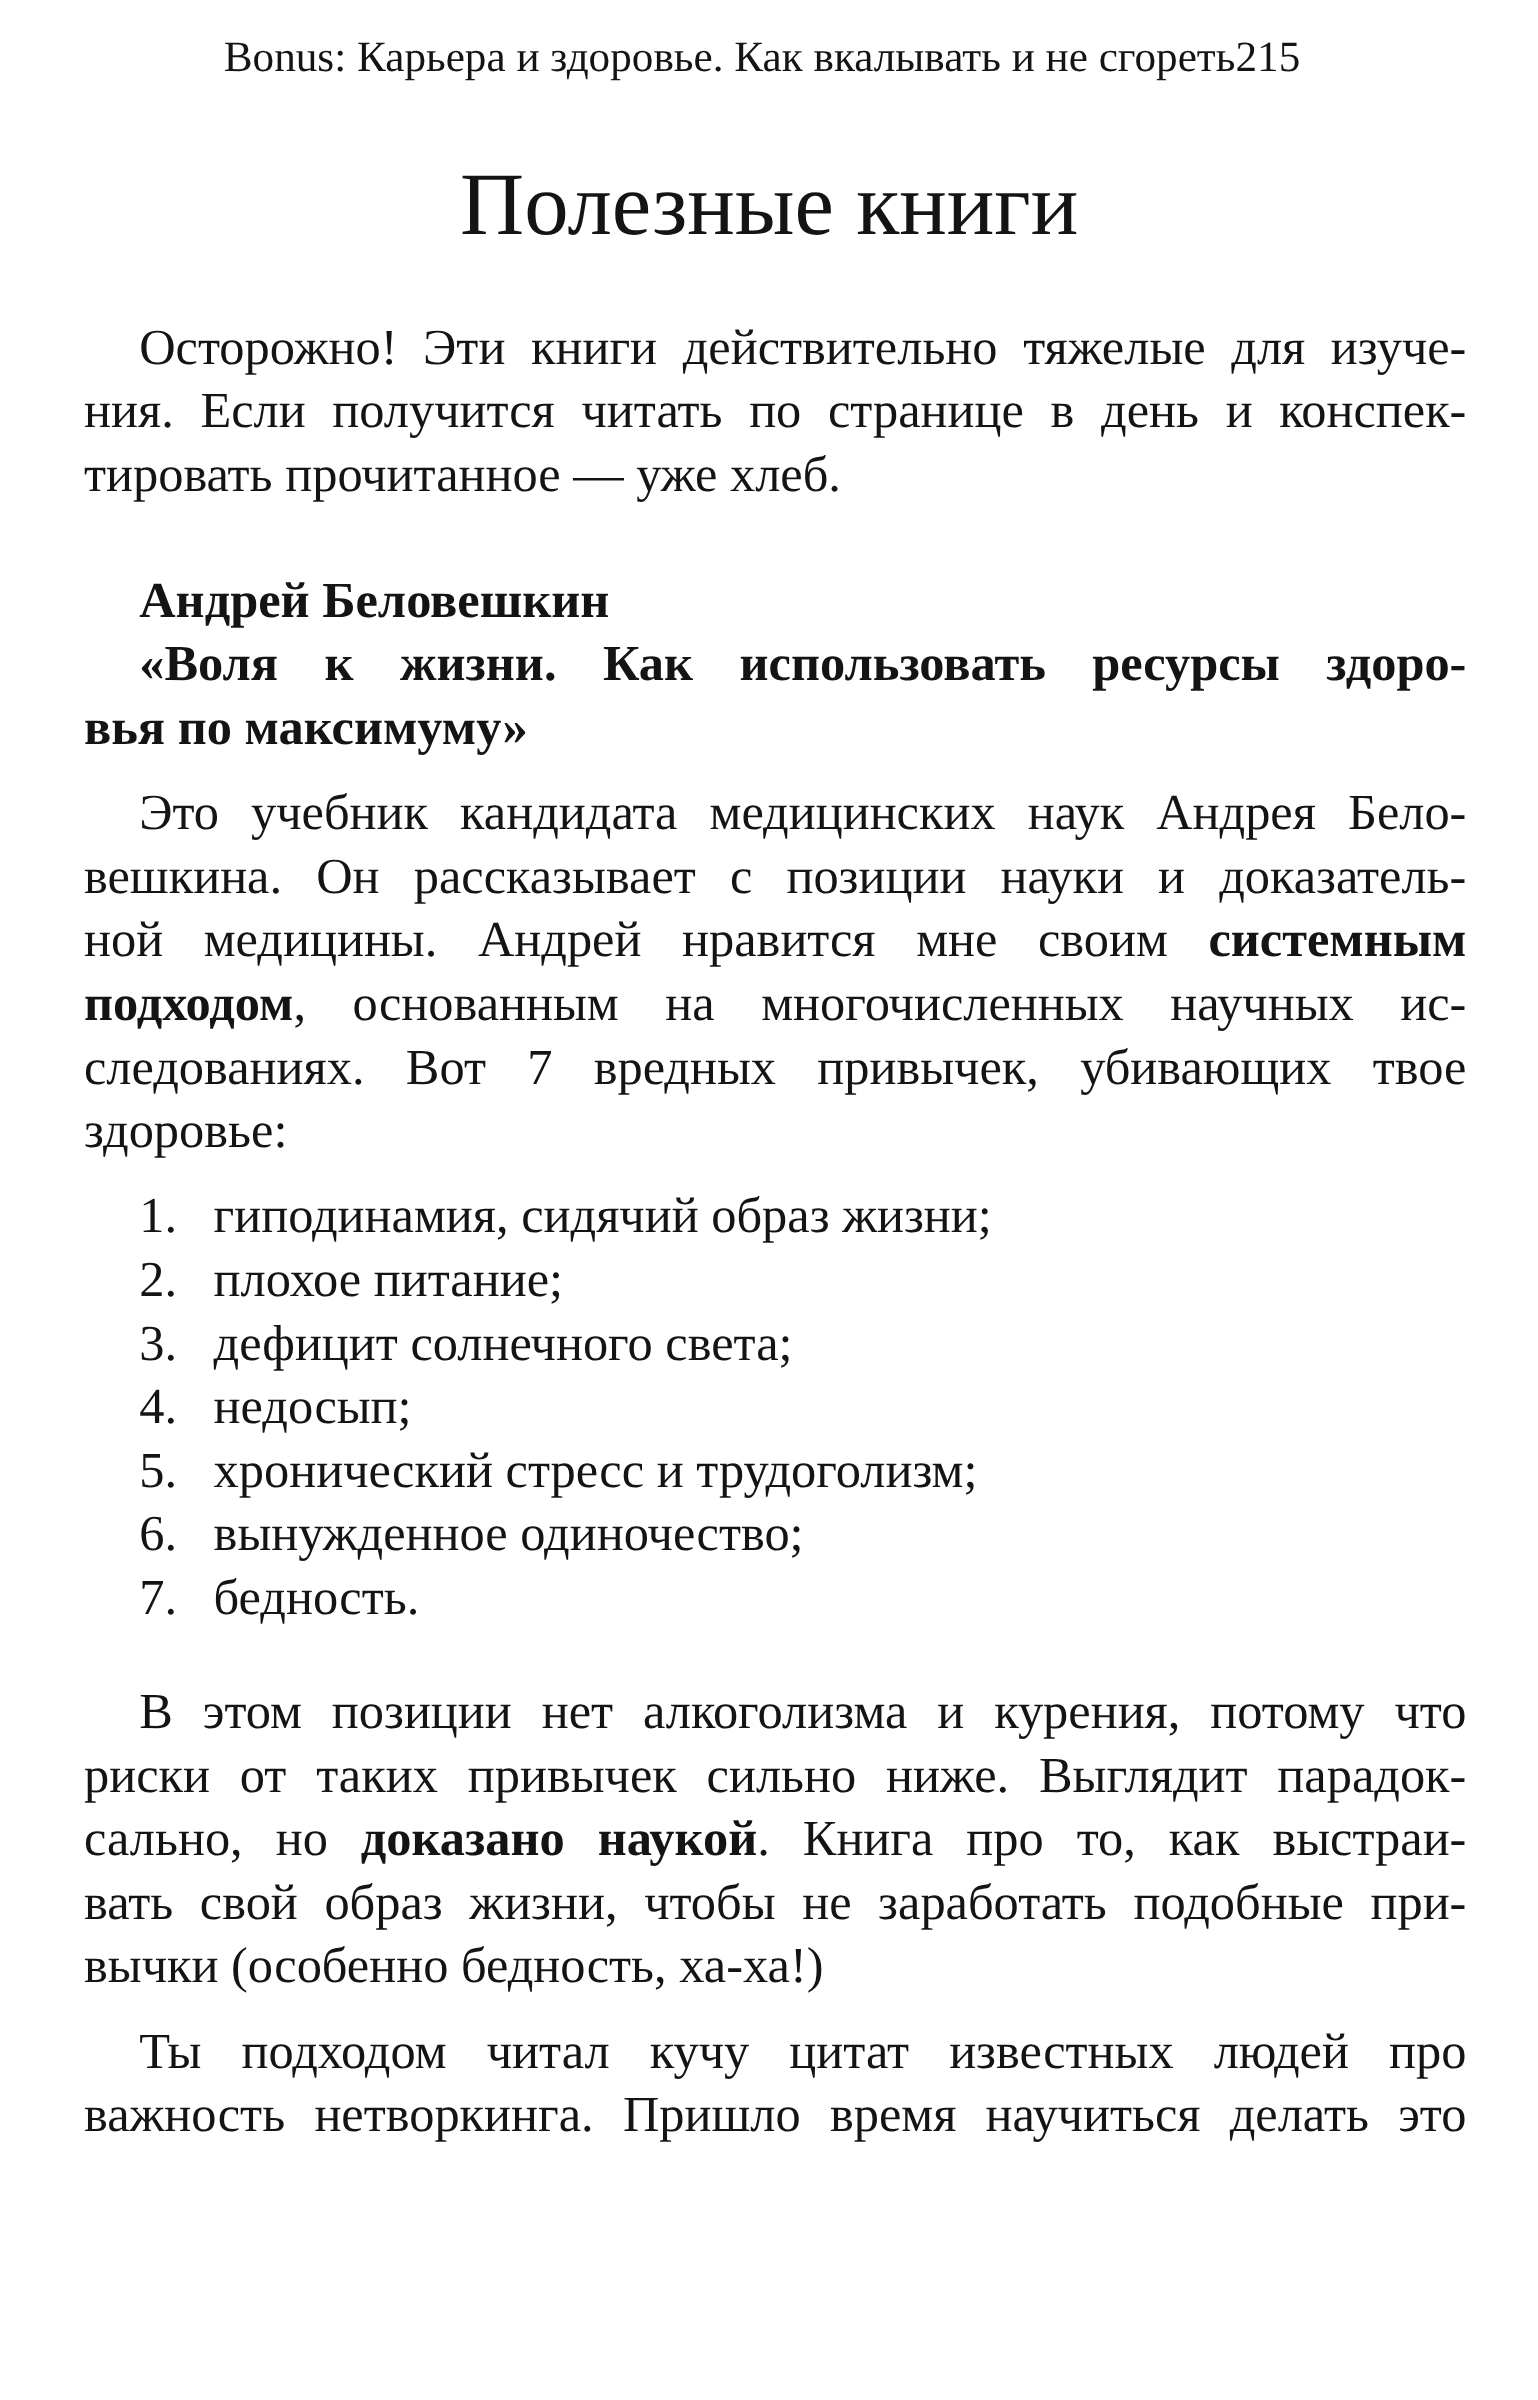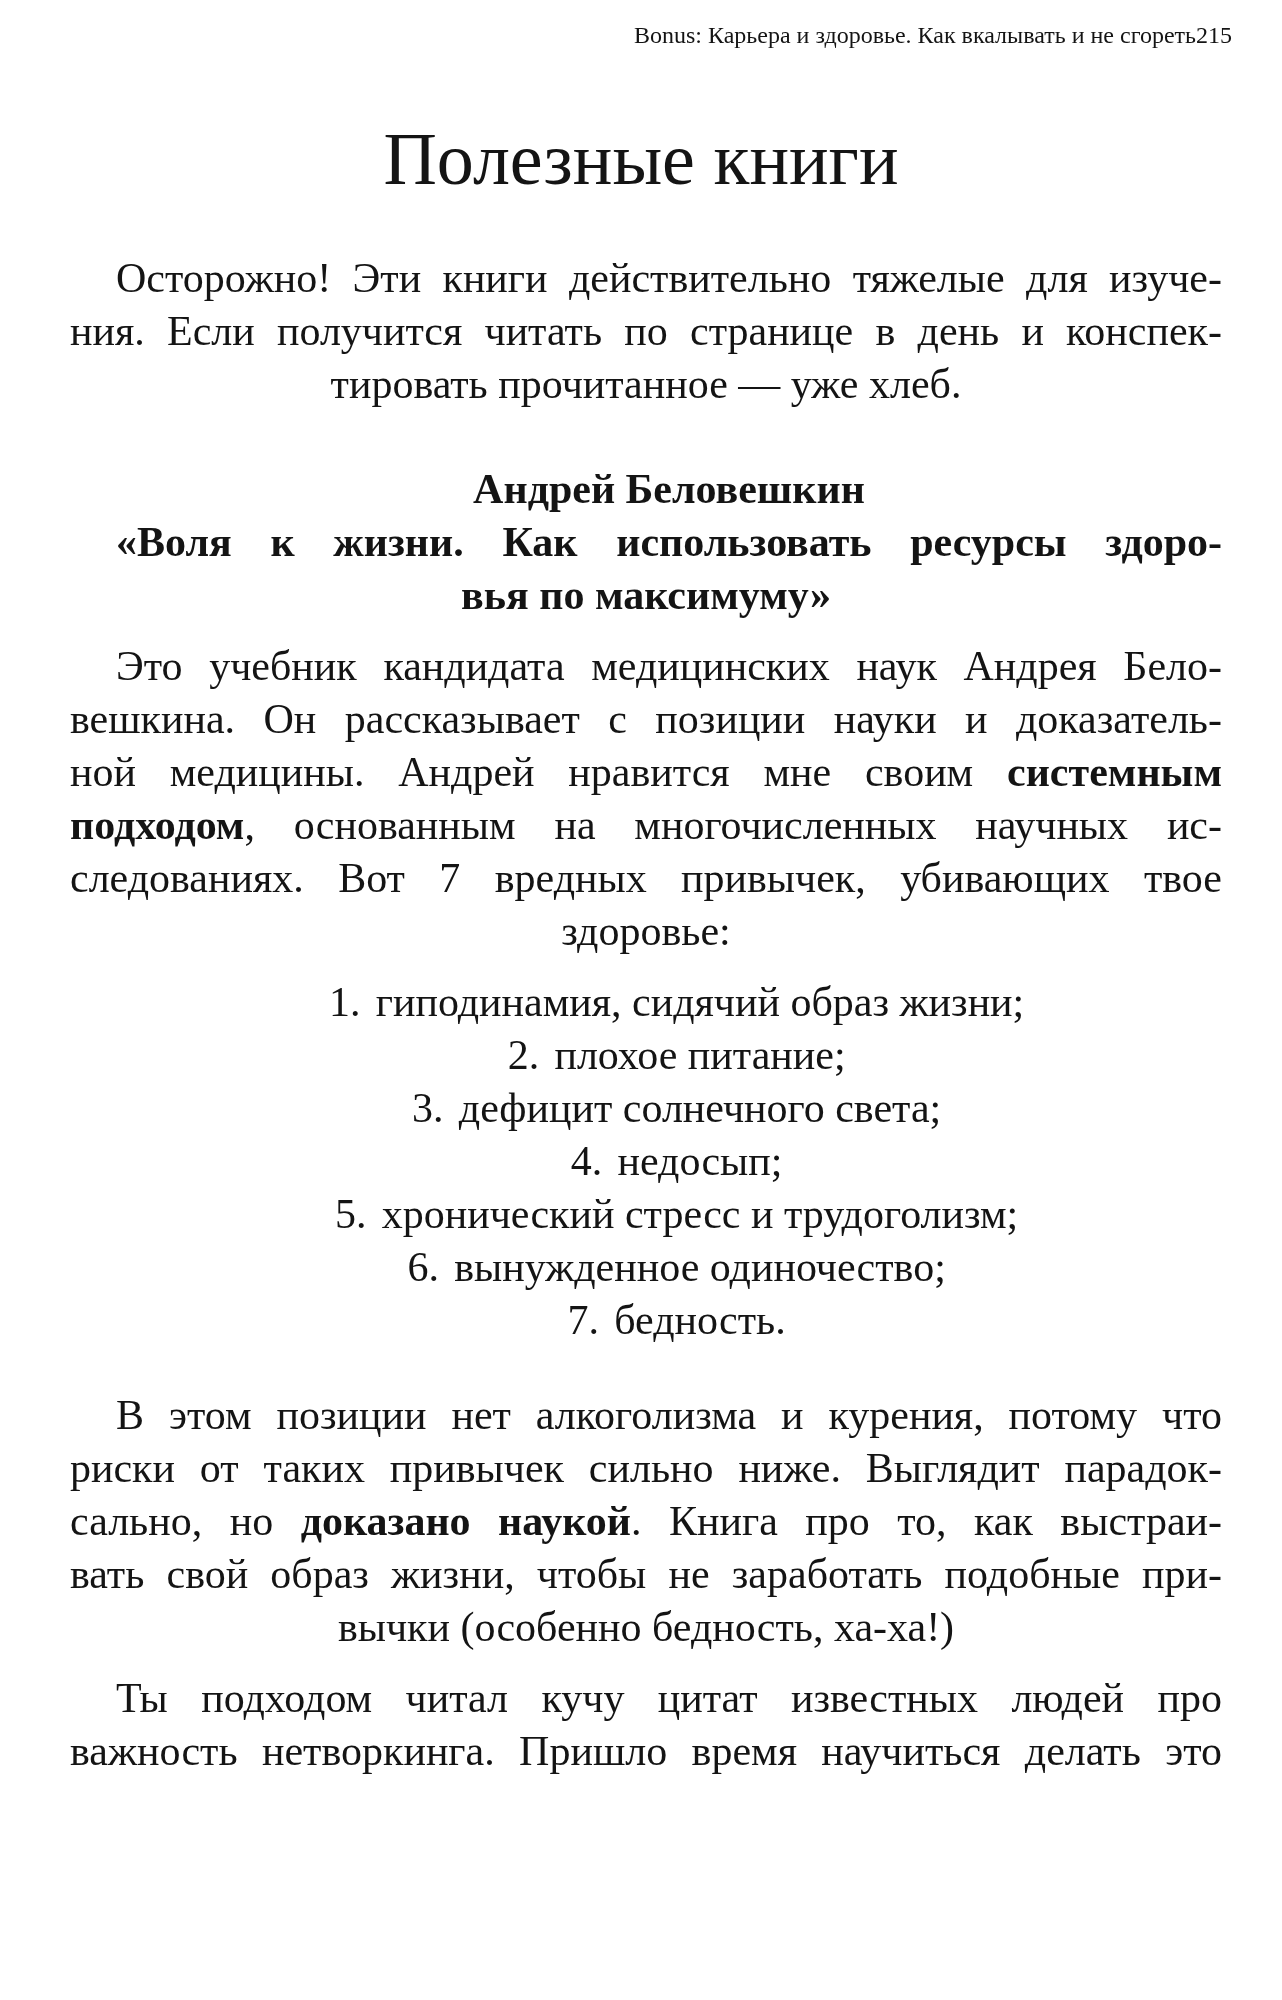--- a/index.html
+++ b/index.html
@@ -13,44 +13,44 @@
     height: 2000px;
     margin: 0 auto;
     background: #ffffff;
     color: #141414;
     font-family: "Liberation Serif", "DejaVu Serif", serif;
     overflow: hidden;
     box-sizing: border-box;
   }
   .running-header {
     display: flex;
-    justify-content: flex-end;
+    justify-content: center;
     align-items: baseline;
-    padding: 12px 50px 0 38px;
-    font-size: 24px;
+    padding: 24px 50px 0 38px;
+    font-size: 36px;
     line-height: 46px;
     white-space: nowrap;
   }
   .page-title {
     font-weight: normal;
     text-align: center;
     font-size: 74px;
     line-height: 82px;
     margin: 60px 0 0 0;
   }
   #text-body {
     margin-top: 52px;
     padding: 0 42px 0 52px;
     font-size: 42px;
     line-height: 53px;
   }
   .block { margin: 18px; }
   .block + .block-heading { margin-top: 52px; }
   .block-list + .block-paragraph { margin-top: 42px; }
-  .line { text-align: center; }
+  .line { text-align: left; }
   .line.just {
     text-align: justify;
     text-align-last: justify;
   }
   .line.ind { text-indent: 46px; }
   .bold { font-weight: bold; }
   .list-line { padding-left: 46px; }
   .marker {
     display: inline-block;
     width: 62px;

